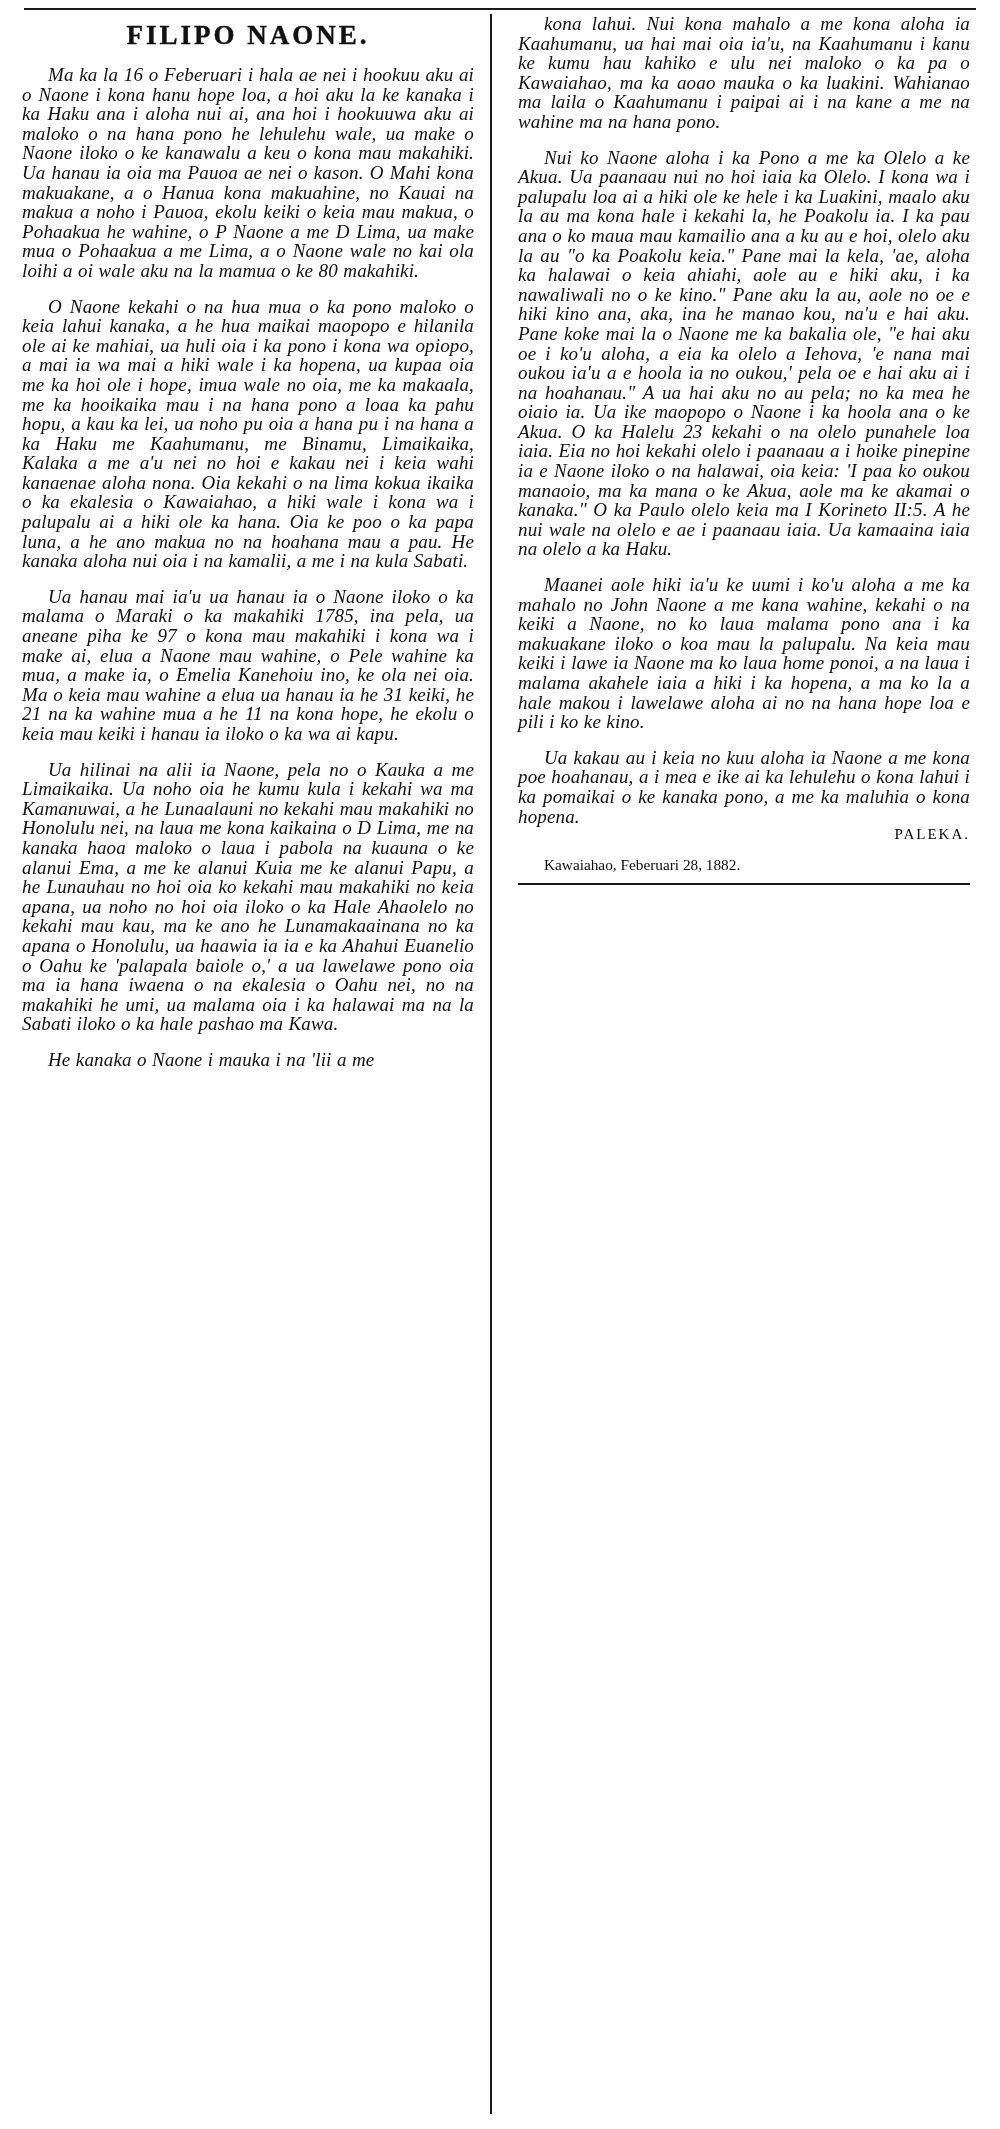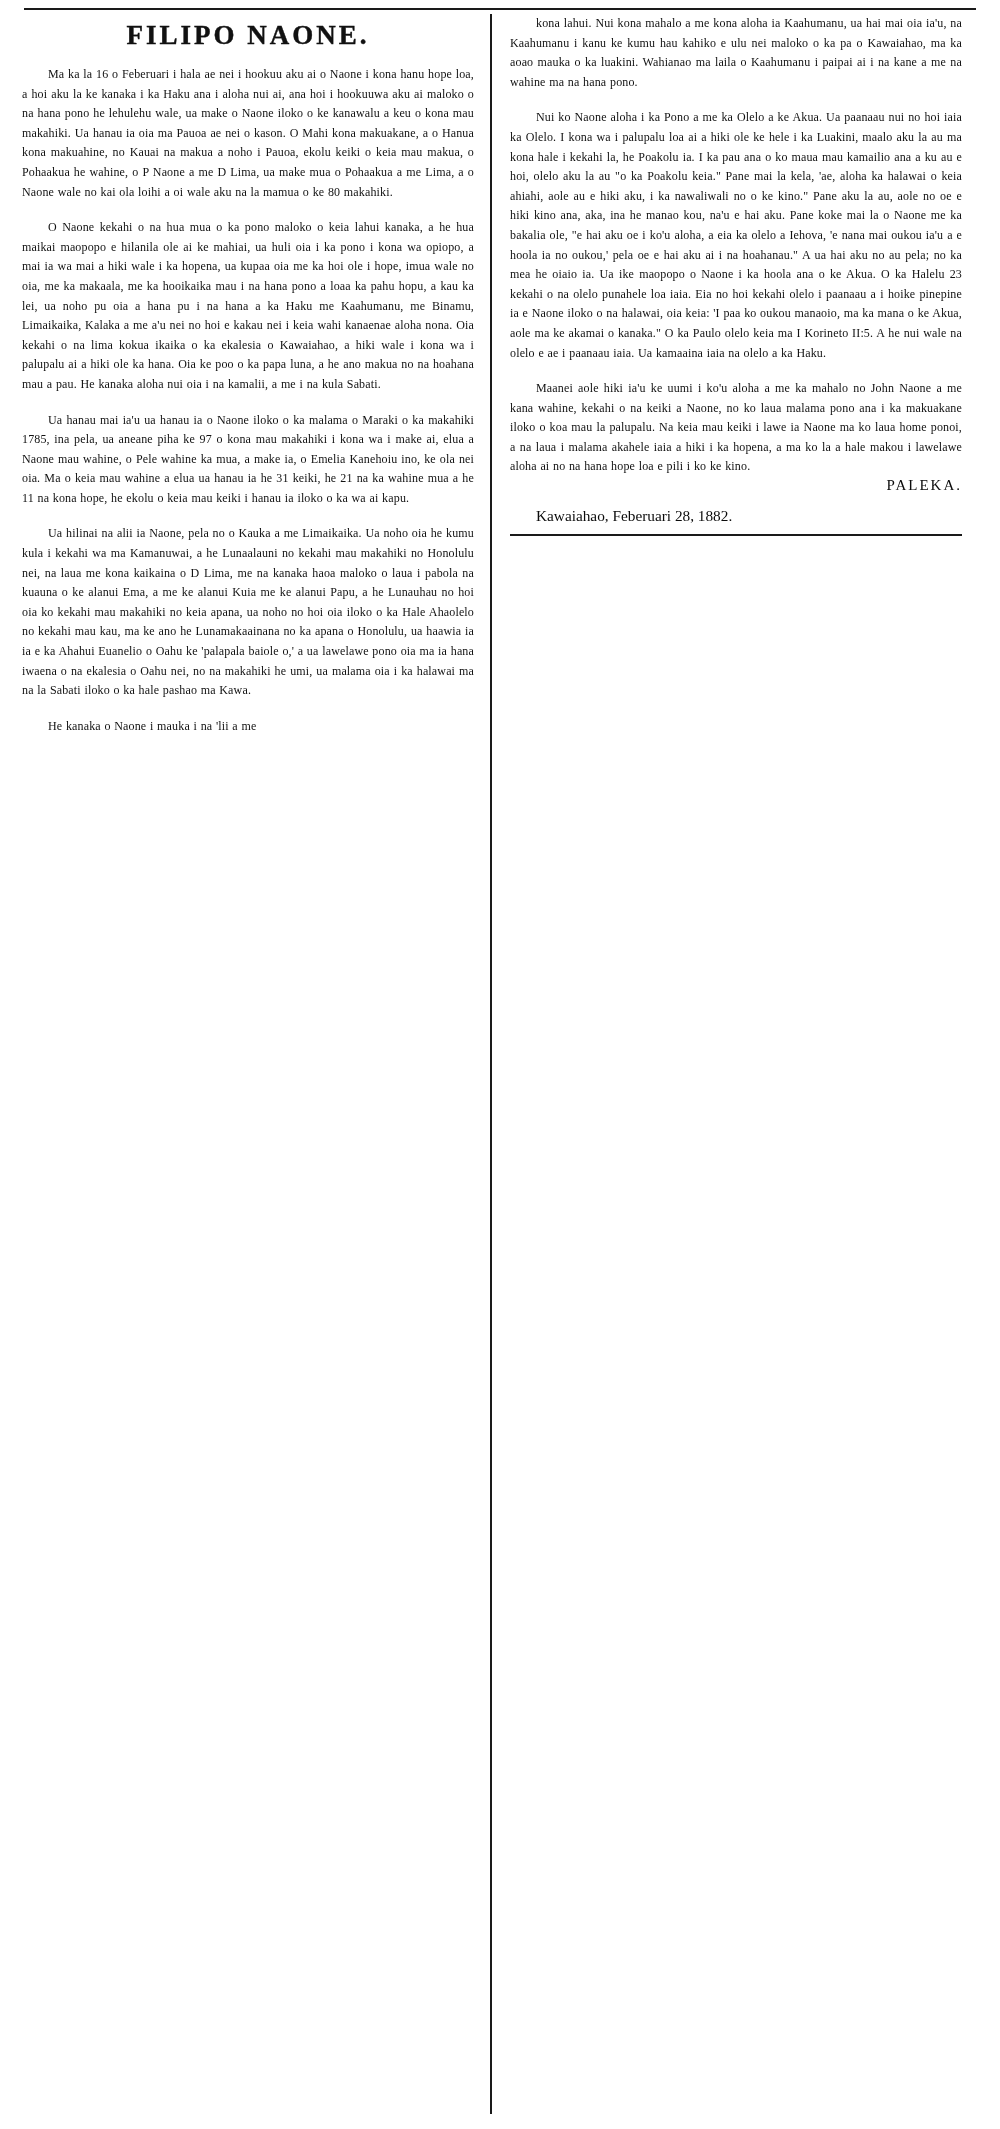--- a/index.html
+++ b/index.html
@@ -23,21 +23,21 @@
   .rule-top {
     position: absolute;
     left: 24px;
     right: 24px;
     top: 8px;
     height: 2px;
     background: #1a1a1a;
   }
   .columns {
     display: flex;
-    gap: 0;
+    gap: 8px;
     height: 2100px;
   }
   .col {
     width: 470px;
     box-sizing: border-box;
   }
   .col-left {
     padding-right: 16px;
     border-right: 2px solid #1a1a1a;
   }
@@ -51,26 +51,27 @@
     font-size: 27px;
     letter-spacing: 3px;
     margin: 6px 0 14px 0;
     color: #111;
     -webkit-text-stroke: 0.4px #111;
   }
   p.body {
     margin: 0 0 0 0;
     text-indent: 26px;
     text-align: justify;
-    font-size: 12px;
+    font-size: 19px;
     line-height: 19.6px;
     letter-spacing: 0.15px;
     word-spacing: 0.5px;
     color: #111;
     font-family: "Liberation Serif", serif;
+    font-style: italic;
   }
   p.body + p.body { margin-top: 16px; }
   .sig {
     text-align: right;
     font-variant: small-caps;
     letter-spacing: 2px;
     font-size: 15px;
     font-family: Liberation Serif, serif;
   }
   .dateline {
@@ -101,20 +102,21 @@
       <p class="body">Ua hanau mai ia'u ua hanau ia o Naone iloko o ka malama o Maraki o ka makahiki 1785, ina pela, ua aneane piha ke 97 o kona mau makahiki i kona wa i make ai, elua a Naone mau wahine, o Pele wahine ka mua, a make ia, o Emelia Kanehoiu ino, ke ola nei oia. Ma o keia mau wahine a elua ua hanau ia he 31 keiki, he 21 na ka wahine mua a he 11 na kona hope, he ekolu o keia mau keiki i hanau ia iloko o ka wa ai kapu.</p>
       <p class="body">Ua hilinai na alii ia Naone, pela no o Kauka a me Limaikaika. Ua noho oia he kumu kula i kekahi wa ma Kamanuwai, a he Lunaalauni no kekahi mau makahiki no Honolulu nei, na laua me kona kaikaina o D Lima, me na kanaka haoa maloko o laua i pabola na kuauna o ke alanui Ema, a me ke alanui Kuia me ke alanui Papu, a he Lunauhau no hoi oia ko kekahi mau makahiki no keia apana, ua noho no hoi oia iloko o ka Hale Ahaolelo no kekahi mau kau, ma ke ano he Lunamakaainana no ka apana o Honolulu, ua haawia ia ia e ka Ahahui Euanelio o Oahu ke 'palapala baiole o,' a ua lawelawe pono oia ma ia hana iwaena o na ekalesia o Oahu nei, no na makahiki he umi, ua malama oia i ka halawai ma na la Sabati iloko o ka hale pashao ma Kawa.</p>
       <p class="body">He kanaka o Naone i mauka i na 'lii a me</p>
     </div>
 
     <div class="col col-right">
       <div class="right-inner">
         <p class="body">kona lahui. Nui kona mahalo a me kona aloha ia Kaahumanu, ua hai mai oia ia'u, na Kaahumanu i kanu ke kumu hau kahiko e ulu nei maloko o ka pa o Kawaiahao, ma ka aoao mauka o ka luakini. Wahianao ma laila o Kaahumanu i paipai ai i na kane a me na wahine ma na hana pono.</p>
         <p class="body">Nui ko Naone aloha i ka Pono a me ka Olelo a ke Akua. Ua paanaau nui no hoi iaia ka Olelo. I kona wa i palupalu loa ai a hiki ole ke hele i ka Luakini, maalo aku la au ma kona hale i kekahi la, he Poakolu ia. I ka pau ana o ko maua mau kamailio ana a ku au e hoi, olelo aku la au "o ka Poakolu keia." Pane mai la kela, 'ae, aloha ka halawai o keia ahiahi, aole au e hiki aku, i ka nawaliwali no o ke kino." Pane aku la au, aole no oe e hiki kino ana, aka, ina he manao kou, na'u e hai aku. Pane koke mai la o Naone me ka bakalia ole, "e hai aku oe i ko'u aloha, a eia ka olelo a Iehova, 'e nana mai oukou ia'u a e hoola ia no oukou,' pela oe e hai aku ai i na hoahanau." A ua hai aku no au pela; no ka mea he oiaio ia. Ua ike maopopo o Naone i ka hoola ana o ke Akua. O ka Halelu 23 kekahi o na olelo punahele loa iaia. Eia no hoi kekahi olelo i paanaau a i hoike pinepine ia e Naone iloko o na halawai, oia keia: 'I paa ko oukou manaoio, ma ka mana o ke Akua, aole ma ke akamai o kanaka." O ka Paulo olelo keia ma I Korineto II:5. A he nui wale na olelo e ae i paanaau iaia. Ua kamaaina iaia na olelo a ka Haku.</p>
         <p class="body">Maanei aole hiki ia'u ke uumi i ko'u aloha a me ka mahalo no John Naone a me kana wahine, kekahi o na keiki a Naone, no ko laua malama pono ana i ka makuakane iloko o koa mau la palupalu. Na keia mau keiki i lawe ia Naone ma ko laua home ponoi, a na laua i malama akahele iaia a hiki i ka hopena, a ma ko la a hale makou i lawelawe aloha ai no na hana hope loa e pili i ko ke kino.</p>
+        <p class="body">Ua kakau au i keia no kuu aloha ia Naone a me kona poe hoahanau, a i mea e ike ai ka lehulehu o kona lahui i ka pomaikai o ke kanaka pono, a me ka maluhia o kona hopena.</p>
         <div class="sig">PALEKA.</div>
         <div class="dateline">Kawaiahao, Feberuari 28, 1882.</div>
         <div class="rule-bottom"></div>
       </div>
     </div>
 
   </div>
 </div>
 
 </body></html>

